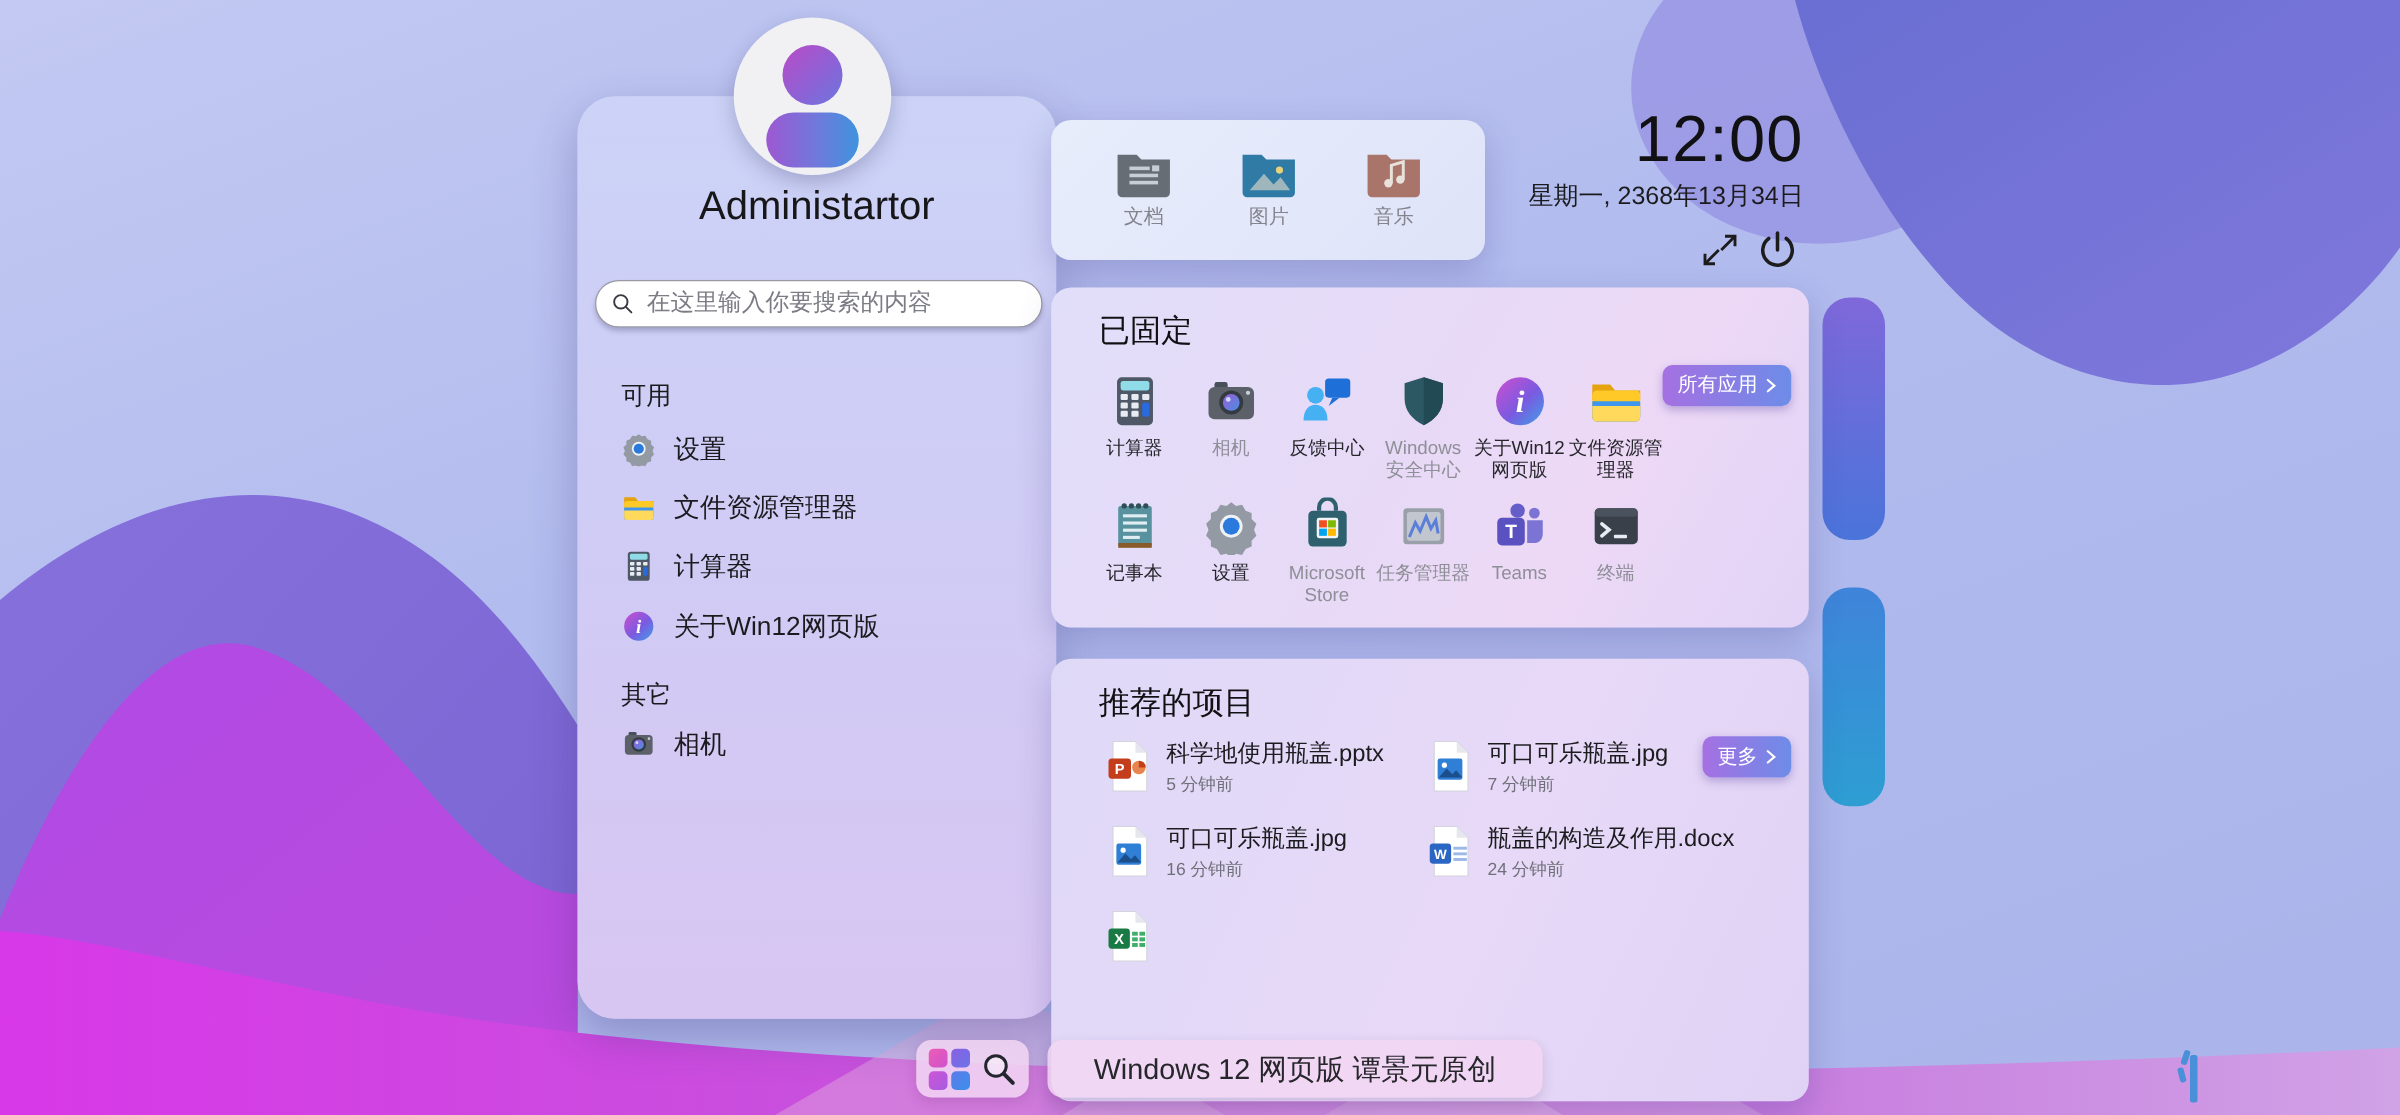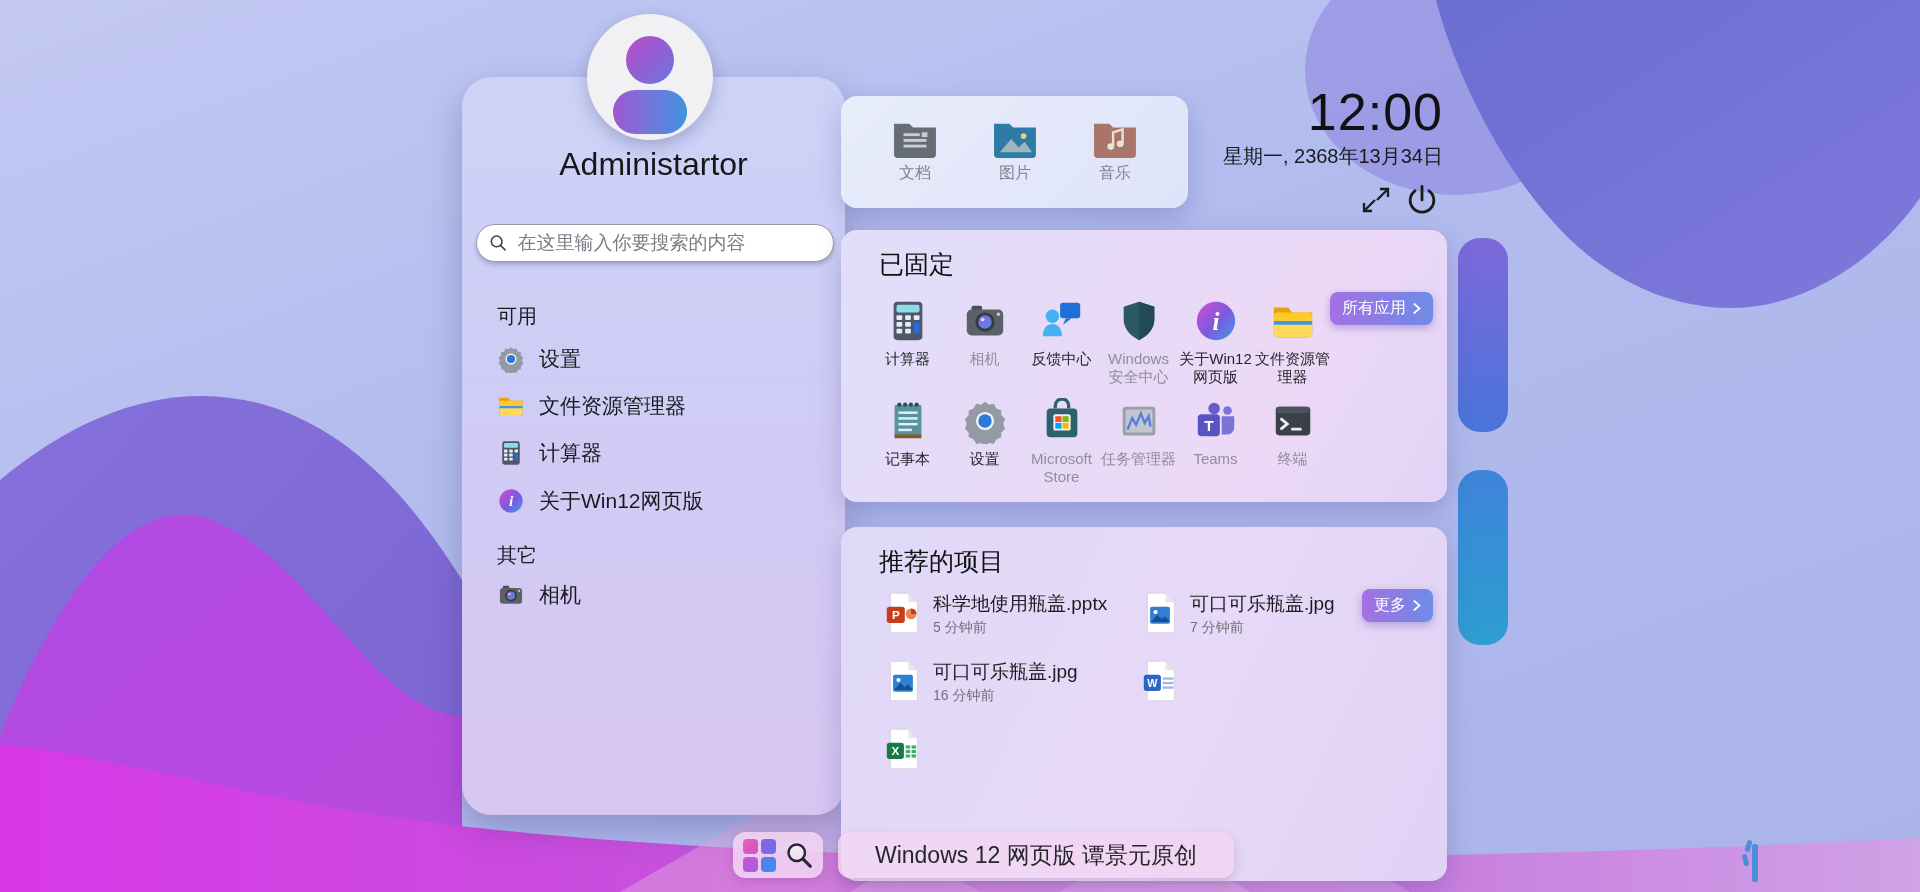--- a/index.html
+++ b/index.html
@@ -539,20 +539,24 @@
           <path d="M26 2l10 10H26z" fill="#e6e6ee"></path>
           <g fill="#9db8e8">
               <rect x="23" y="20" width="12" height="2.6"></rect>
               <rect x="23" y="25" width="12" height="2.6"></rect>
               <rect x="23" y="30" width="12" height="2.6"></rect>
             </g>
           <rect x="2" y="17" width="19" height="18" rx="3" fill="#2b66c4"></rect>
           <text x="11.5" y="31" font-size="12" font-weight="bold" fill="#fff" text-anchor="middle" font-family="'Liberation Sans',sans-serif">W</text>
         </svg>
       </span>
+      <span>
+        <div class="rt">瓶盖的构造及作用.docx</div>
+        <div class="rs">24 分钟前</div>
+      </span>
     </div>
 
     <div class="rec-item" style="left:44px;top:200px">
       <span class="ri">
         <svg viewBox="0 0 40 48" width="36" height="44">
           <path d="M6 2h20l10 10v34H6z" fill="#fff" stroke="#d4d4dc"></path>
           <path d="M26 2l10 10H26z" fill="#e6e6ee"></path>
           <g fill="#3fae6a">
               <rect x="23" y="20" width="5" height="3.5"></rect>
               <rect x="29.5" y="20" width="5" height="3.5"></rect>

